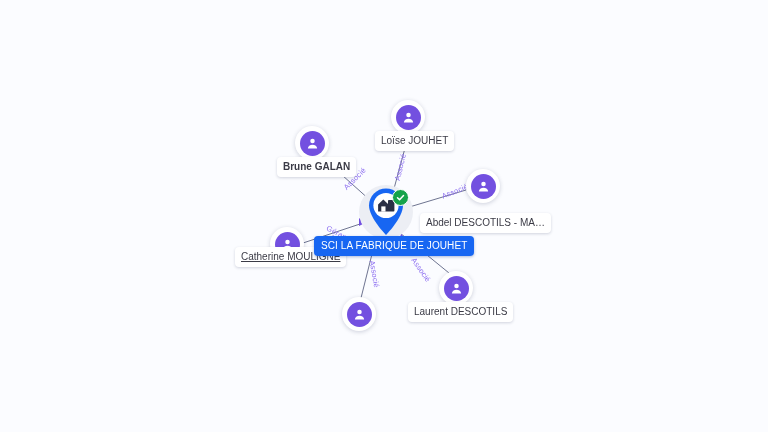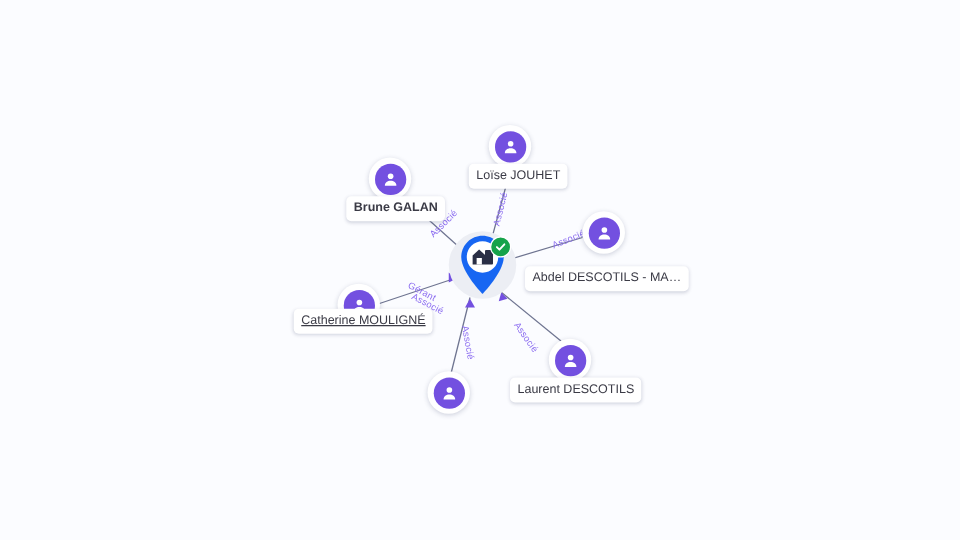--- a/index.html
+++ b/index.html
@@ -237,14 +237,15 @@
       </svg>
     </div>
 
     <div class="verified-badge">
       <svg width="9" height="9" viewBox="0 0 24 24" fill="none" stroke="#ffffff" stroke-width="4" stroke-linecap="round" stroke-linejoin="round">
         <polyline points="4,12.5 9.5,18 20,6.5"></polyline>
       </svg>
     </div>
   </div>
 
+  <div class="center-label" style="left:314px; top:236px;">SCI LA FABRIQUE DE JOUHET</div>
 
 </div>
 
 </body></html>

